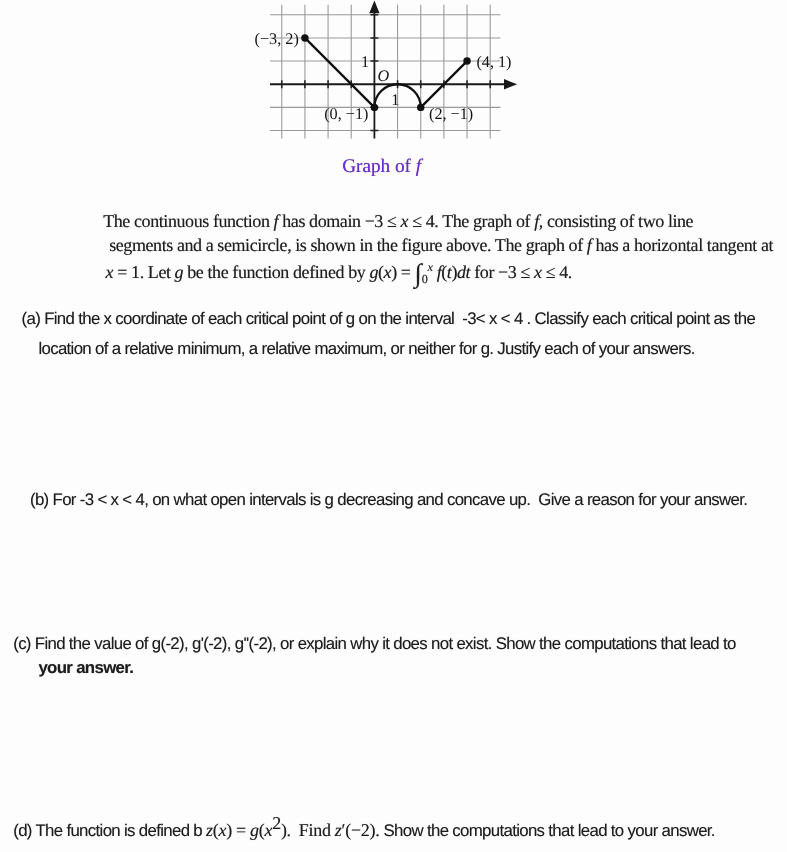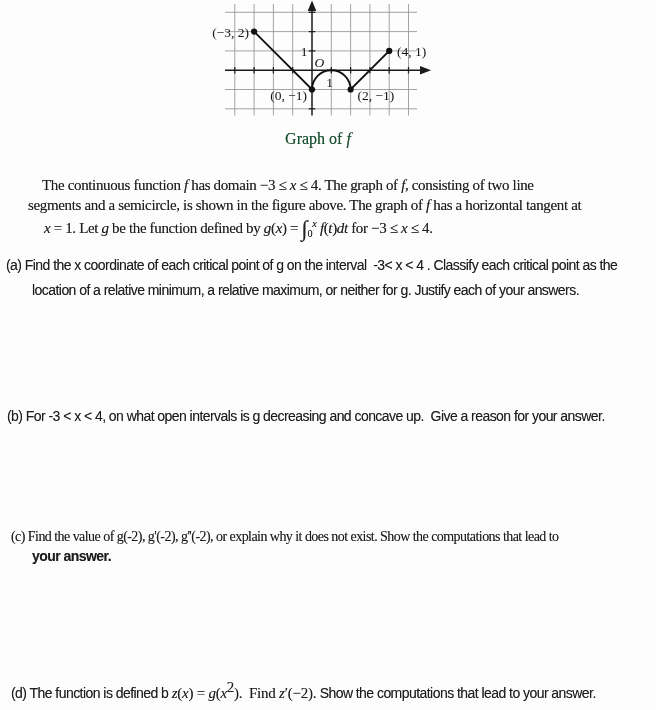--- a/index.html
+++ b/index.html
@@ -4,35 +4,35 @@
 <style>
   html,body{margin:0;padding:0;}
   body{
     width:656px;height:710px;position:relative;overflow:hidden;
     background:#fdfdfd;
     font-family:"Liberation Serif",serif;
   }
   .line{position:absolute;white-space:pre;}
   .serif{
     font-family:"Liberation Serif",serif;font-size:15px;letter-spacing:-0.35px;
-    color:#1f1f1f;line-height:20px;text-shadow:0 0 0.6px rgba(30,30,30,0.55);
+    color:#1f1f1f;line-height:20px;text-shadow:0 0 0.6px rgba(30,30,30,0.55);margin-left:44px;
   }
   .sans{
     font-family:"Liberation Sans",sans-serif;font-size:14px;letter-spacing:-0.55px;
     color:#1d1d1d;line-height:19px;text-shadow:0 0 0.6px rgba(30,30,30,0.45);
   }
   .it{font-family:"Liberation Serif",serif;font-style:italic;}
   .ser{font-family:"Liberation Serif",serif;}
   .sans .ser,.sans .it{font-size:15px;letter-spacing:-0.25px;}
   .sup{vertical-align:super;font-size:0.68em;}
   .sub{vertical-align:sub;font-size:0.68em;}
   .int{font-size:22px;vertical-align:-3px;letter-spacing:0;}
   .caption{
     position:absolute;left:183px;top:130px;width:270px;text-align:center;
-    font-family:"Liberation Serif",serif;font-size:16px;color:#14532d;
+    font-family:"Liberation Serif",serif;font-size:16px;color:#6d28d9;
     text-shadow:0 0 0.6px rgba(30,30,30,0.55);
   }
   svg text{
     font-family:"Liberation Serif",serif;font-size:13.5px;fill:#141414;
   }
 </style>
 </head>
 <body>
 
 <svg width="270" height="126" viewBox="0 0 270 126" style="position:absolute;left:188px;top:0;">
@@ -90,24 +90,24 @@
   <text x="169.5" y="99.5">(2, −1)</text>
   <text x="209" y="55.5">(4, 1)</text>
   <text x="119.5" y="55.8" text-anchor="end">1</text>
   <text x="141.5" y="87.2" text-anchor="middle">1</text>
   <text x="126.5" y="67.3" font-style="italic">O</text>
 </svg>
 
 <div class="caption"><span>Graph of </span><span class="it">f</span></div>
 
 <div class="line serif" style="left:42px;top:175px;"><span>The continuous function </span><span class="it">f</span><span> has domain −3 ≤ </span><span class="it">x</span><span> ≤ 4. The graph of </span><span class="it">f</span><span>, consisting of two line</span></div>
-<div class="line serif" style="left:28px;top:195px;"><span>segments and a semicircle, is shown in the figure above. The graph of </span><span class="it">f</span><span> has a horizontal tangent at</span></div>
+<div class="line serif" style="left:47px;top:195px;"><span>segments and a semicircle, is shown in the figure above. The graph of </span><span class="it">f</span><span> has a horizontal tangent at</span></div>
 <div class="line serif" style="left:44px;top:214px;"><span class="it">x</span><span> = 1. Let </span><span class="it">g</span><span> be the function defined by </span><span class="it">g</span><span>(</span><span class="it">x</span><span>) = </span><span class="int">∫</span><span class="sub">0</span><span class="sup it">x</span><span> </span><span class="it">f</span><span>(</span><span class="it">t</span><span>)</span><span class="it">dt</span><span> for −3 ≤ </span><span class="it">x</span><span> ≤ 4.</span></div>
 
-<div class="line sans" style="left:6px;top:256px;">(a) Find the x coordinate of each critical point of g on the interval  -3&lt; x &lt; 4 . Classify each critical point as the</div>
+<div class="line sans" style="left:18px;top:256px;">(a) Find the x coordinate of each critical point of g on the interval  -3&lt; x &lt; 4 . Classify each critical point as the</div>
 <div class="line sans" style="left:32px;top:281px;">location of a relative minimum, a relative maximum, or neither for g. Justify each of your answers.</div>
 
-<div class="line sans" style="left:7px;top:407px;">(b) For -3 &lt; x &lt; 4, on what open intervals is g decreasing and concave up.  Give a reason for your answer.</div>
+<div class="line sans" style="left:25px;top:407px;">(b) For -3 &lt; x &lt; 4, on what open intervals is g decreasing and concave up.  Give a reason for your answer.</div>
 
-<div class="line sans" style="left:11px;top:527px;font-family:Liberation Serif, serif;">(c) Find the value of g(-2), g'(-2), g''(-2), or explain why it does not exist. Show the computations that lead to</div>
+<div class="line sans" style="left:11px;top:527px;">(c) Find the value of g(-2), g'(-2), g''(-2), or explain why it does not exist. Show the computations that lead to</div>
 <div class="line sans" style="left:32px;top:546.5px;font-weight:bold;">your answer.</div>
 
 <div class="line sans" style="left:11px;top:678px;"><span>(d) The function is defined b </span><span class="it">z</span><span class="ser">(</span><span class="it">x</span><span class="ser">) = </span><span class="it">g</span><span class="ser">(</span><span class="it">x</span><span class="ser sup">2</span><span class="ser">).</span><span>  </span><span class="ser">Find </span><span class="it">z</span><span class="ser">′(−2)</span><span class="ser">. </span><span>Show the computations that lead to your answer.</span></div>
 
 </body></html>

